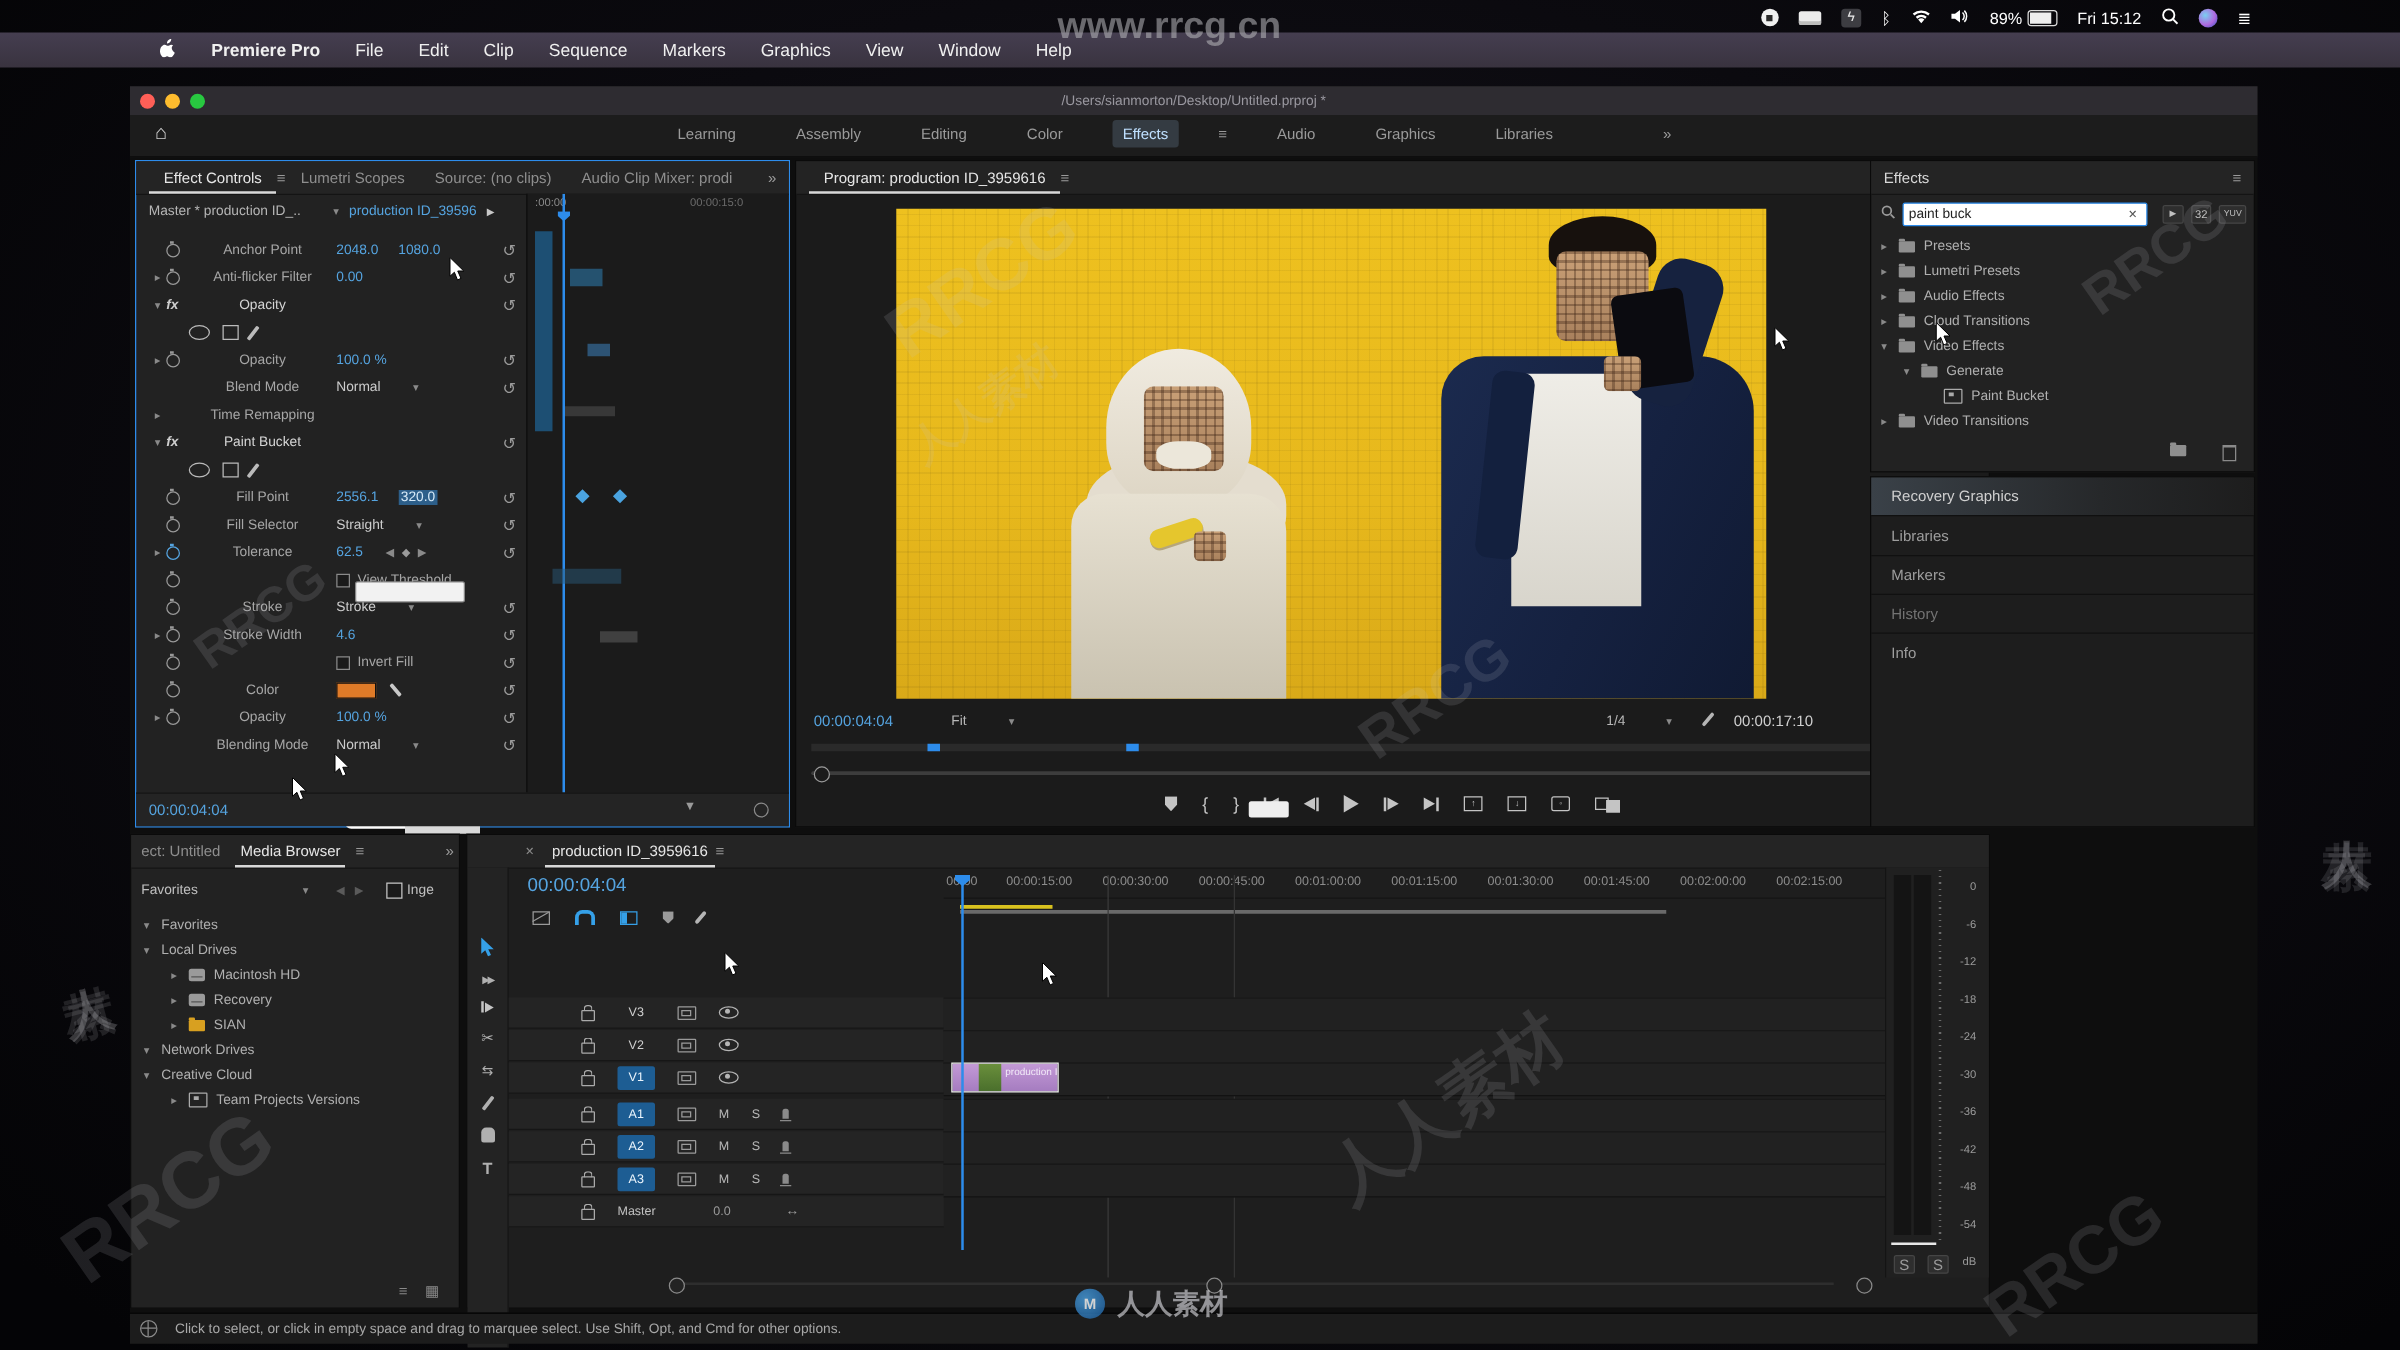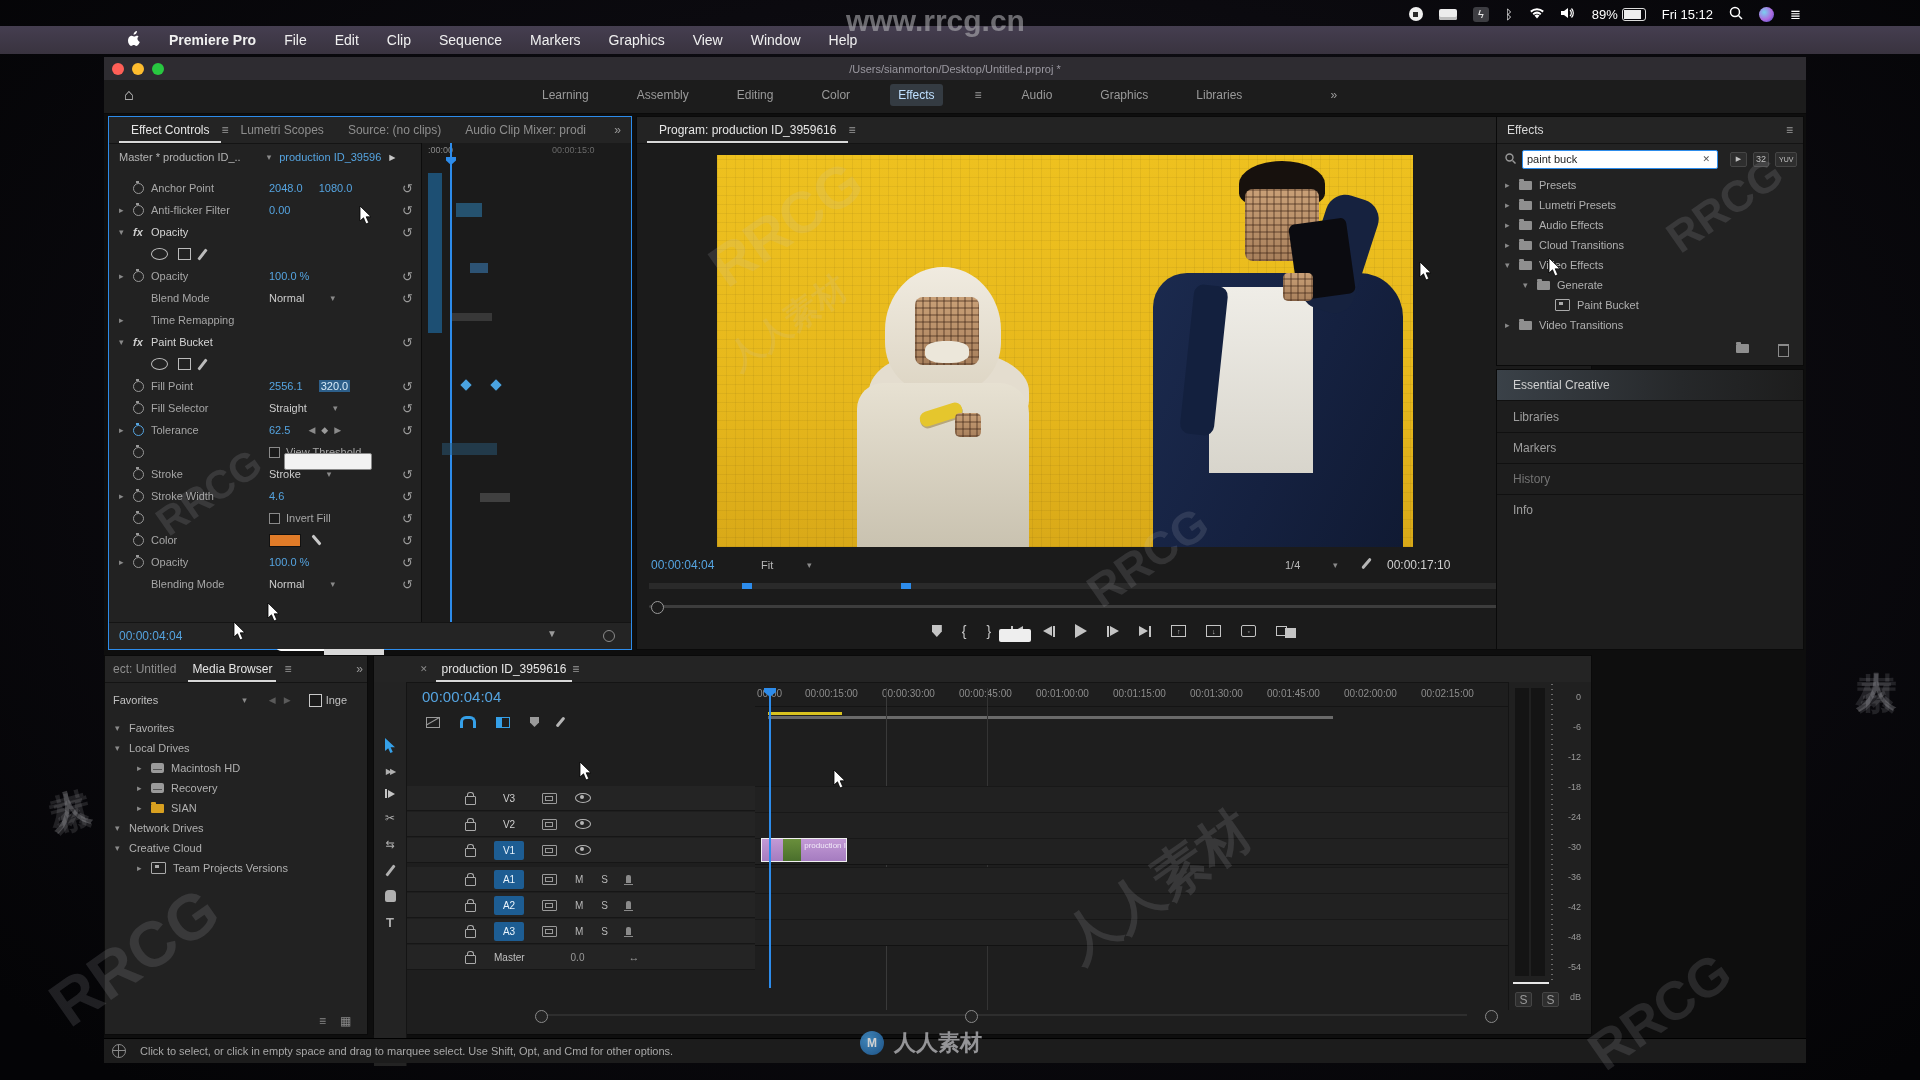--- a/index.html
+++ b/index.html
@@ -7,21 +7,21 @@
     background:radial-gradient(1300px 850px at 52% 42%, #17151d 0%, #0b0a0f 55%, #040406 100%);}
   .abs{position:absolute;}
   
   #menubar{position:absolute;left:0;top:26px;width:1920px;height:28px;
     background:linear-gradient(#453e50,#39333f);display:flex;align-items:center;color:#f0f0f0;font-size:14px;}
   #menubar .mi{margin-right:28px;white-space:nowrap;}
   #menubar .app{font-weight:bold;}
   .mbicons{position:absolute;right:118px;top:0;height:28px;display:flex;align-items:center;gap:16px;color:#fff;font-size:13px;}
   .statico{display:flex;align-items:center;gap:4px;}
   
-  #window{position:absolute;left:104px;top:57px;width:1702px;height:1005px;background:#0e0e0e;}
+  #window{position:absolute;left:104px;top:69px;width:1702px;height:1005px;background:#0e0e0e;}
   #titlebar{position:absolute;left:0;top:0;width:100%;height:23px;background:#2e2c31;display:flex;align-items:center;}
   .tl{width:12px;height:12px;border-radius:50%;margin-left:8px;}
   #titlepath{position:absolute;left:0;width:100%;text-align:center;color:#9a98a0;font-size:11px;}
   #wsbar{position:absolute;left:0;top:23px;width:100%;height:33px;background:#1c1c1c;border-bottom:1px solid #0a0a0a;}
   .ws{color:#9a9a9a;font-size:12px;padding:4px 8px;border-radius:3px;}
   .ws.active{color:#bfe0ff;background:#343b42;}
   .panel{position:absolute;background:#222;border:1px solid #0a0a0a;box-sizing:border-box;}
   .ptabs{height:26px;display:flex;align-items:center;gap:0;font-size:12px;color:#8e8e8e;padding:0 10px;border-bottom:1px solid #141414;background:#242424;}
   .ptab{padding:0 12px;height:100%;display:flex;align-items:center;white-space:nowrap;}
   .ptab.active{color:#e6e6e6;box-shadow:inset 0 -2px 0 #d8d8d8;}
@@ -180,21 +180,21 @@
         <span class="ovf">»</span>
       </div>
 
       <div class="erow" style="height:26px;color:#b5b5b5;">
         <span>Master * production ID_..</span>
         <span class="dda">▾</span>
         <span class="val" style="margin-left:8px;">production ID_39596</span>
         <span style="color:#c8c8c8;font-size:8px;margin-left:8px;">▶</span>
       </div>
 
-      <div class="abs" style="left:0;top:60px;width:312px;">
+      <div class="abs" style="left:0;top:60px;width:312px;text-align:center;">
         <div class="erow">
             <span class="tw"></span>
             <span class="icn">
               <span class="sw"></span>
             </span>
             <span class="lbl">Anchor Point</span>
             <span class="val">2048.0</span>
             <span class="val2">1080.0</span>
             <span class="rst">↺</span>
           </div>
@@ -519,21 +519,21 @@
           </div>
       </div>
       <div class="abs" style="right:14px;bottom:8px;display:flex;gap:22px;">
         <span class="fold"></span>
         <span style="width:9px;height:10px;border:1px solid #8a8a8a;border-top:2px solid #8a8a8a;"></span>
       </div>
     </div>
 
     <div class="abs" style="left:1392px;top:312px;width:308px;height:281px;background:#1d1d1d;border:1px solid #0a0a0a;box-sizing:border-box;">
       <div style="height:30px;display:flex;align-items:center;padding-left:16px;font-size:12px;color:#d0d0d0;background:linear-gradient(90deg,#3a4148,#26282a 60%,#1d1d1d);border-bottom:1px solid #101010;">
-          <span>Essential Creative</span>
+          <span>Recovery Graphics</span>
         </div>
       <div style="height:31px;display:flex;align-items:center;padding-left:16px;font-size:12px;color:#9e9e9e;border-bottom:1px solid #101010;">
           <span>Libraries</span>
         </div>
       <div style="height:30px;display:flex;align-items:center;padding-left:16px;font-size:12px;color:#9e9e9e;border-bottom:1px solid #101010;">
           <span>Markers</span>
         </div>
       <div style="height:30px;display:flex;align-items:center;padding-left:16px;font-size:12px;color:#737373;border-bottom:1px solid #101010;">
           <span>History</span>
         </div>

